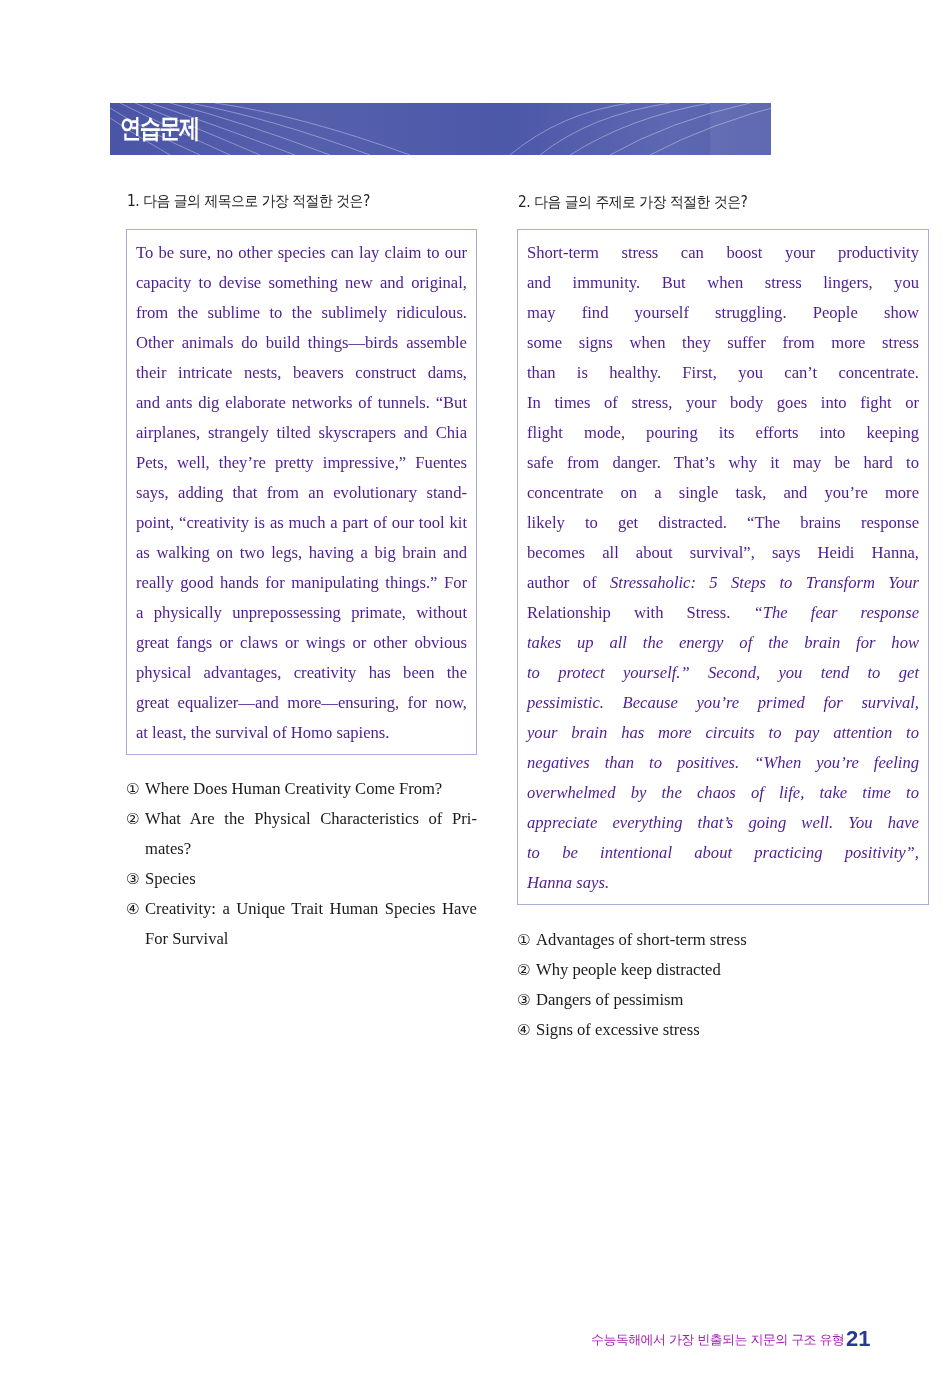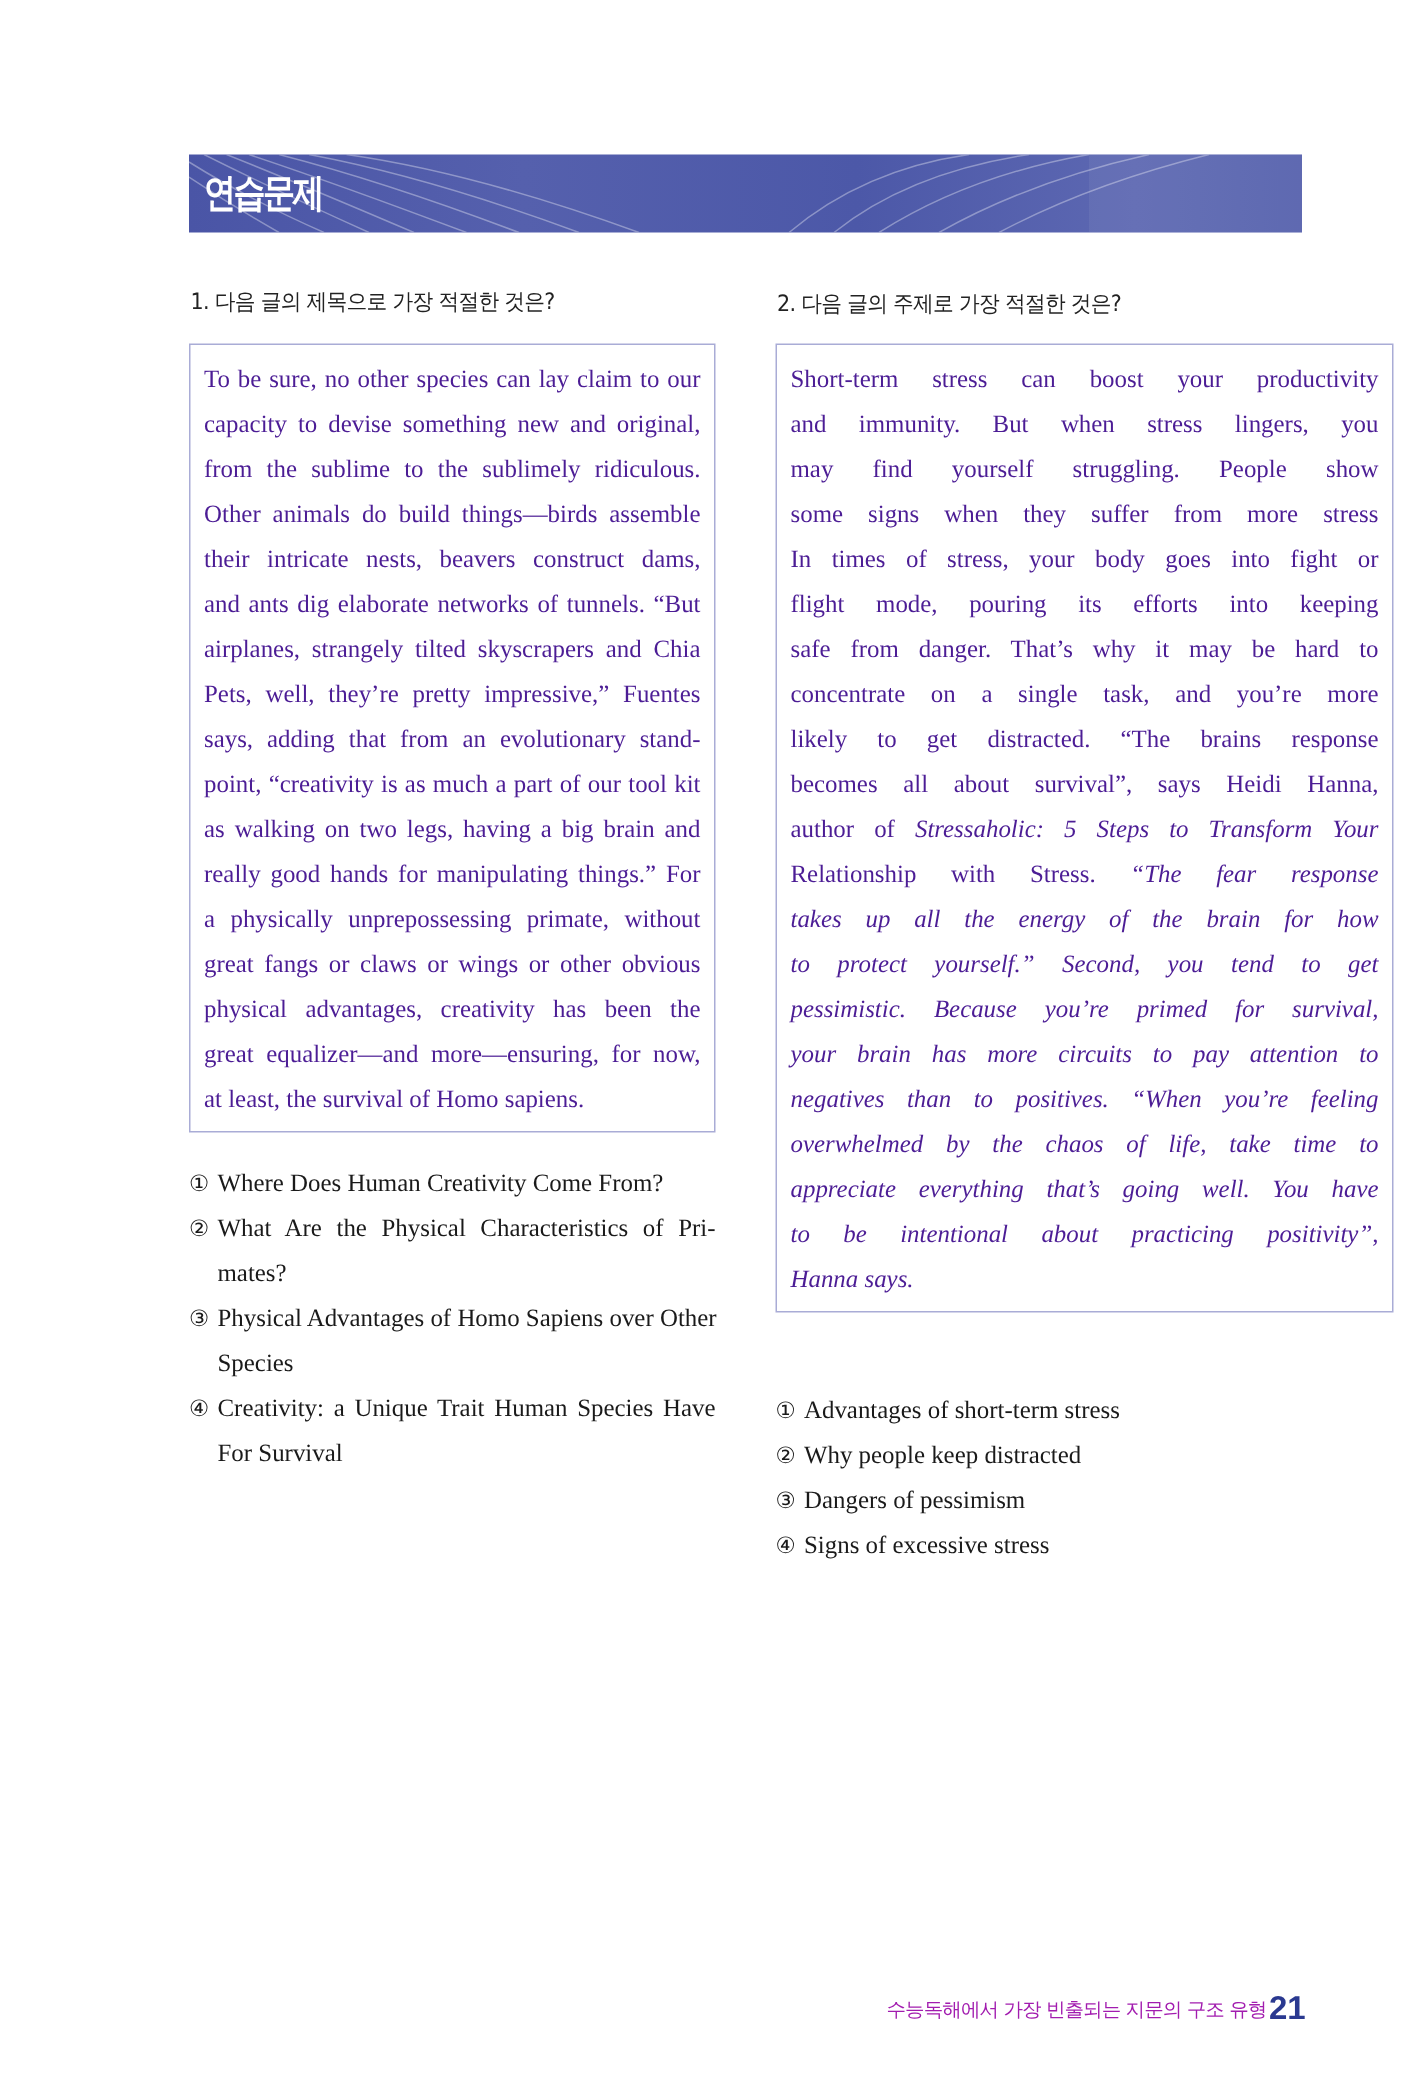--- a/index.html
+++ b/index.html
@@ -1,18 +1,18 @@
 <!DOCTYPE html>
 <html><head>
 <meta charset="utf-8">
 <style>
   html, body { margin: 0; padding: 0; background: #ffffff; }
   body { width: 950px; height: 1400px; position: relative; overflow: hidden; }
   .banner {
-    position: absolute; left: 126px; top: 103px; width: 742px; height: 52px;
+    position: absolute; left: 110px; top: 103px; width: 661px; height: 52px;
     background: linear-gradient(90deg, #4a55a6 0%, #5560ad 30%, #4c58a8 60%, #5d68b2 85%, #5560ad 100%);
     overflow: hidden;
     text-align: center;
   }
   .banner svg.deco { position: absolute; left: 0; top: 0; }
   .banner-title {
     position: absolute; left: 10px; top: 8px; color: #ffffff;
     font-family: "DejaVu Sans", sans-serif; font-size: 26px; font-weight: bold;
     letter-spacing: -2px; transform: scaleX(0.82); transform-origin: left center;
   }
@@ -95,37 +95,37 @@
       <span class="num">①</span>
       <span class="ln last">Where Does Human Creativity Come From?</span>
     </div>
     <div class="choice">
       <span class="num">②</span>
       <span class="ln">What Are the Physical Characteristics of Pri-</span>
       <span class="ln last">mates?</span>
     </div>
     <div class="choice">
       <span class="num">③</span>
-      <span class="ln">Physical Advantages of Homo Sapiens over Other</span>
       <span class="ln last">Species</span>
     </div>
     <div class="choice">
       <span class="num">④</span>
       <span class="ln">Creativity: a Unique Trait Human Species Have</span>
       <span class="ln last">For Survival</span>
     </div>
   </div>
 
 <div class="q-title" style="left:518px; top:193px;">2. 다음 글의 주제로 가장 적절한 것은?</div>
 
 <div class="passage" id="p2" style="left:517px; top:229px; width:412px;">
     <span class="ln"><span>Short-term stress can boost your productivity</span></span>
     <span class="ln"><span>and immunity. But when stress lingers, you</span></span>
     <span class="ln"><span>may find yourself struggling. People show</span></span>
     <span class="ln"><span>some signs when they suffer from more stress</span></span>
+    <span class="ln"><span>than is healthy. First, you can’t concentrate.</span></span>
     <span class="ln"><span>In times of stress, your body goes into fight or</span></span>
     <span class="ln"><span>flight mode, pouring its efforts into keeping</span></span>
     <span class="ln"><span>safe from danger. That’s why it may be hard to</span></span>
     <span class="ln"><span>concentrate on a single task, and you’re more</span></span>
     <span class="ln"><span>likely to get distracted. “The brains response</span></span>
     <span class="ln"><span>becomes all about survival”, says Heidi Hanna,</span></span>
     <span class="ln"><span>author of </span><i>Stressaholic: 5 Steps to Transform Your</i></span>
     <span class="ln"><span>Relationship with Stress.</span><i> “The fear response</i></span>
     <span class="ln"><i>takes up all the energy of the brain for how</i></span>
     <span class="ln"><i>to protect yourself.” Second, you tend to get</i></span>

